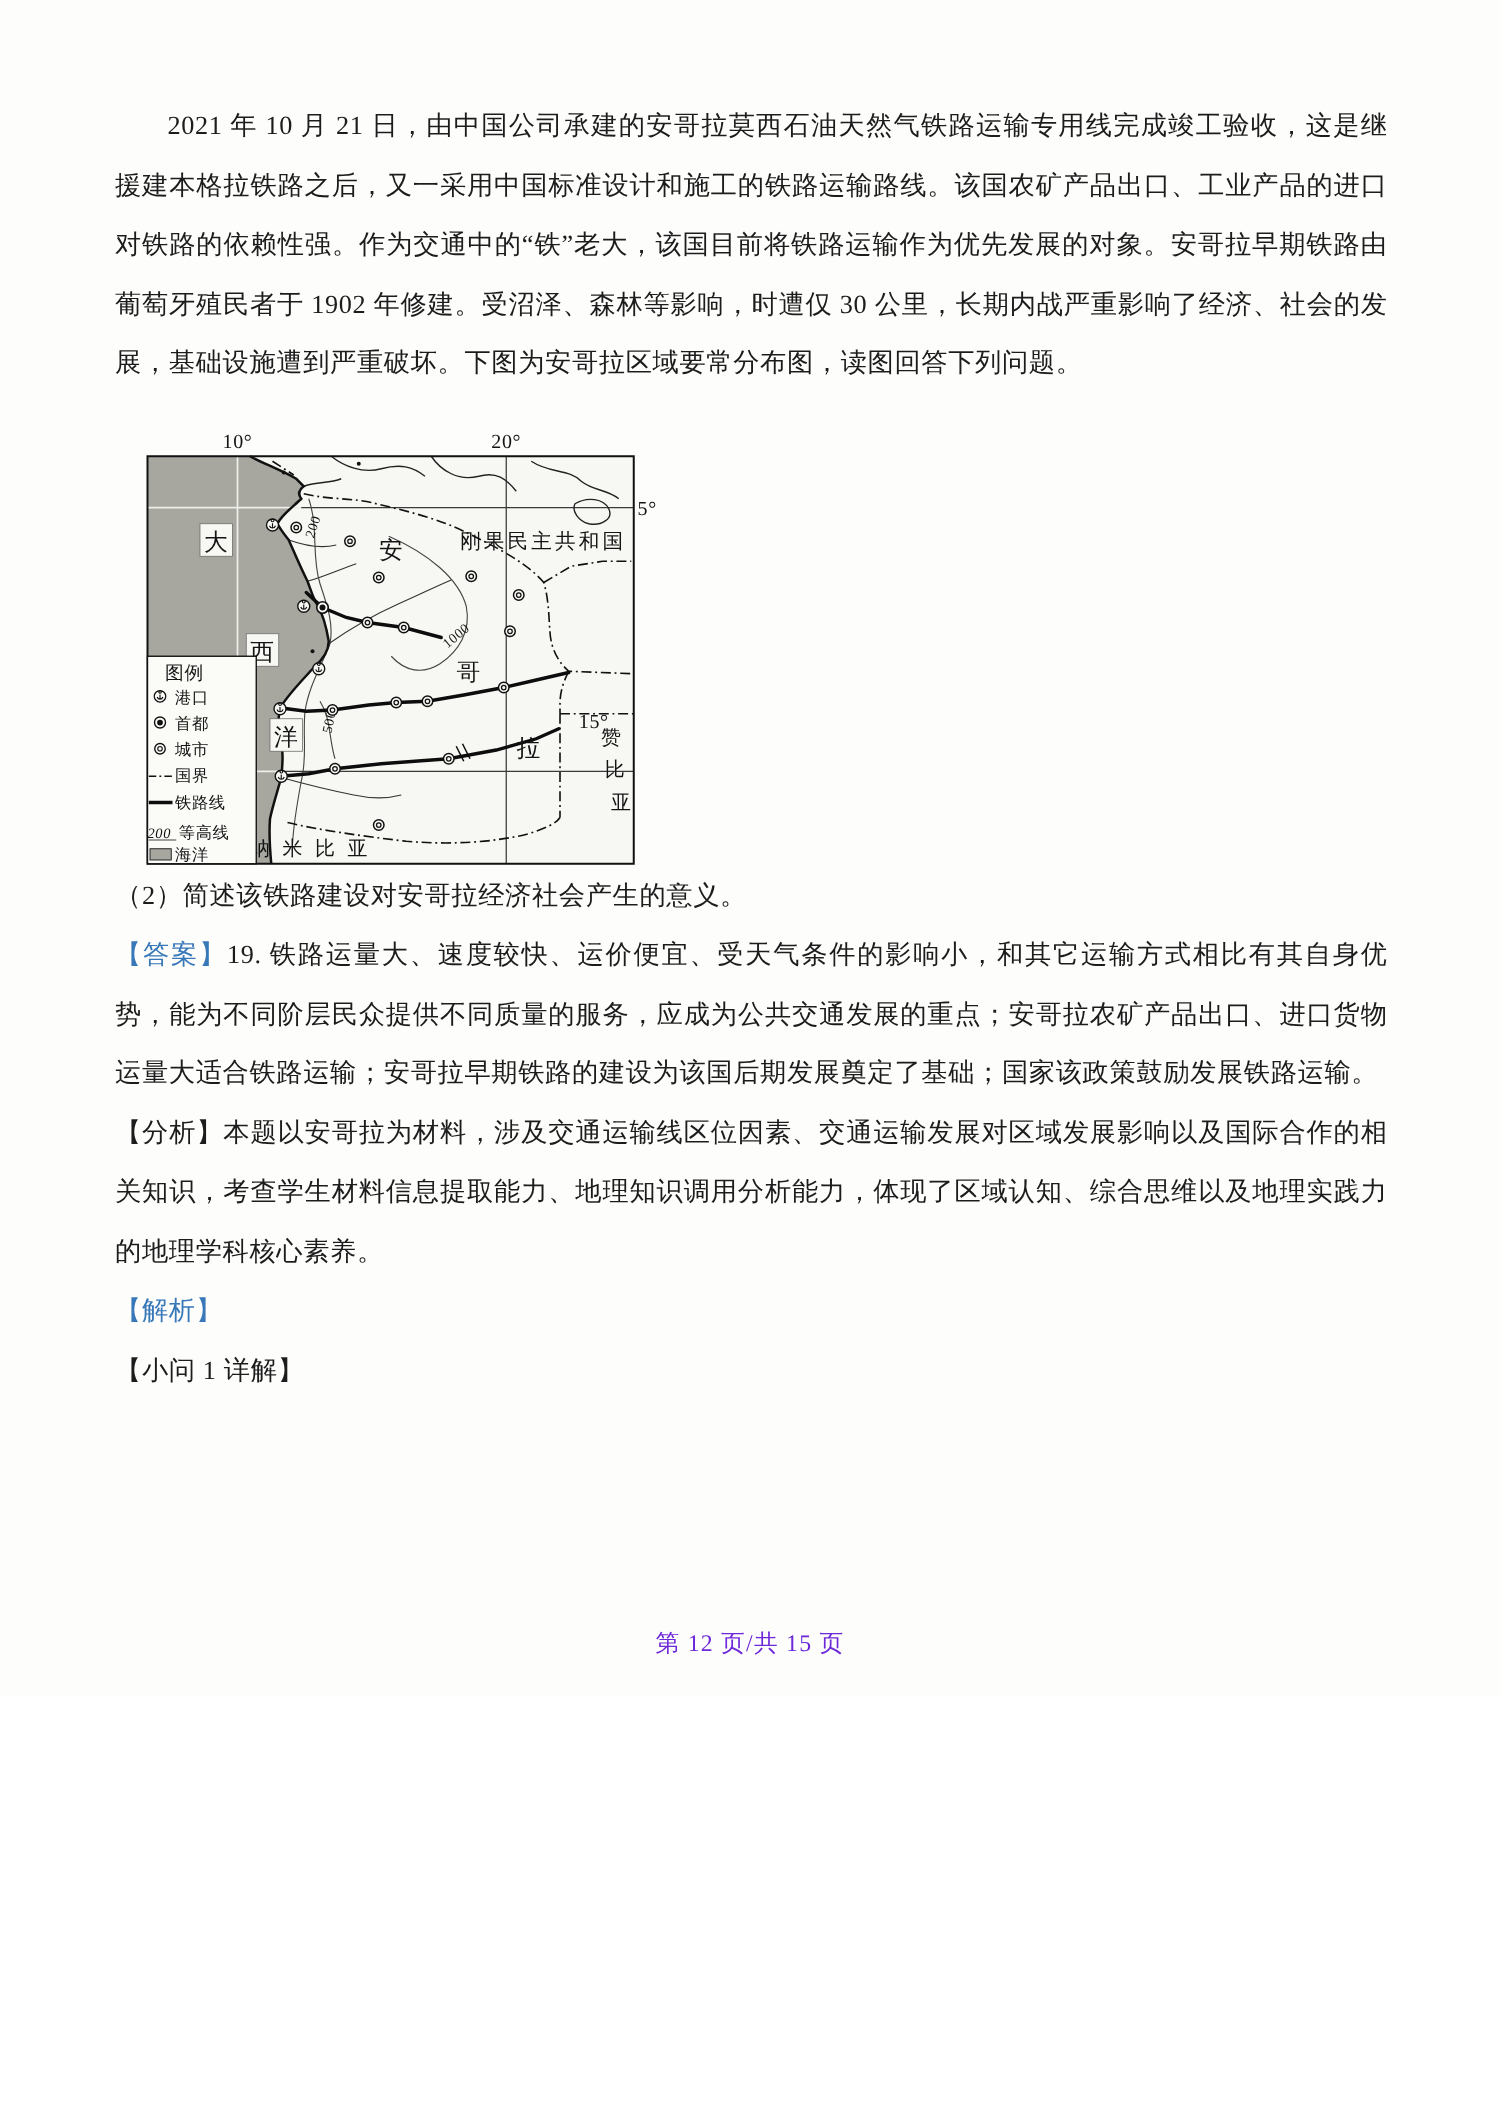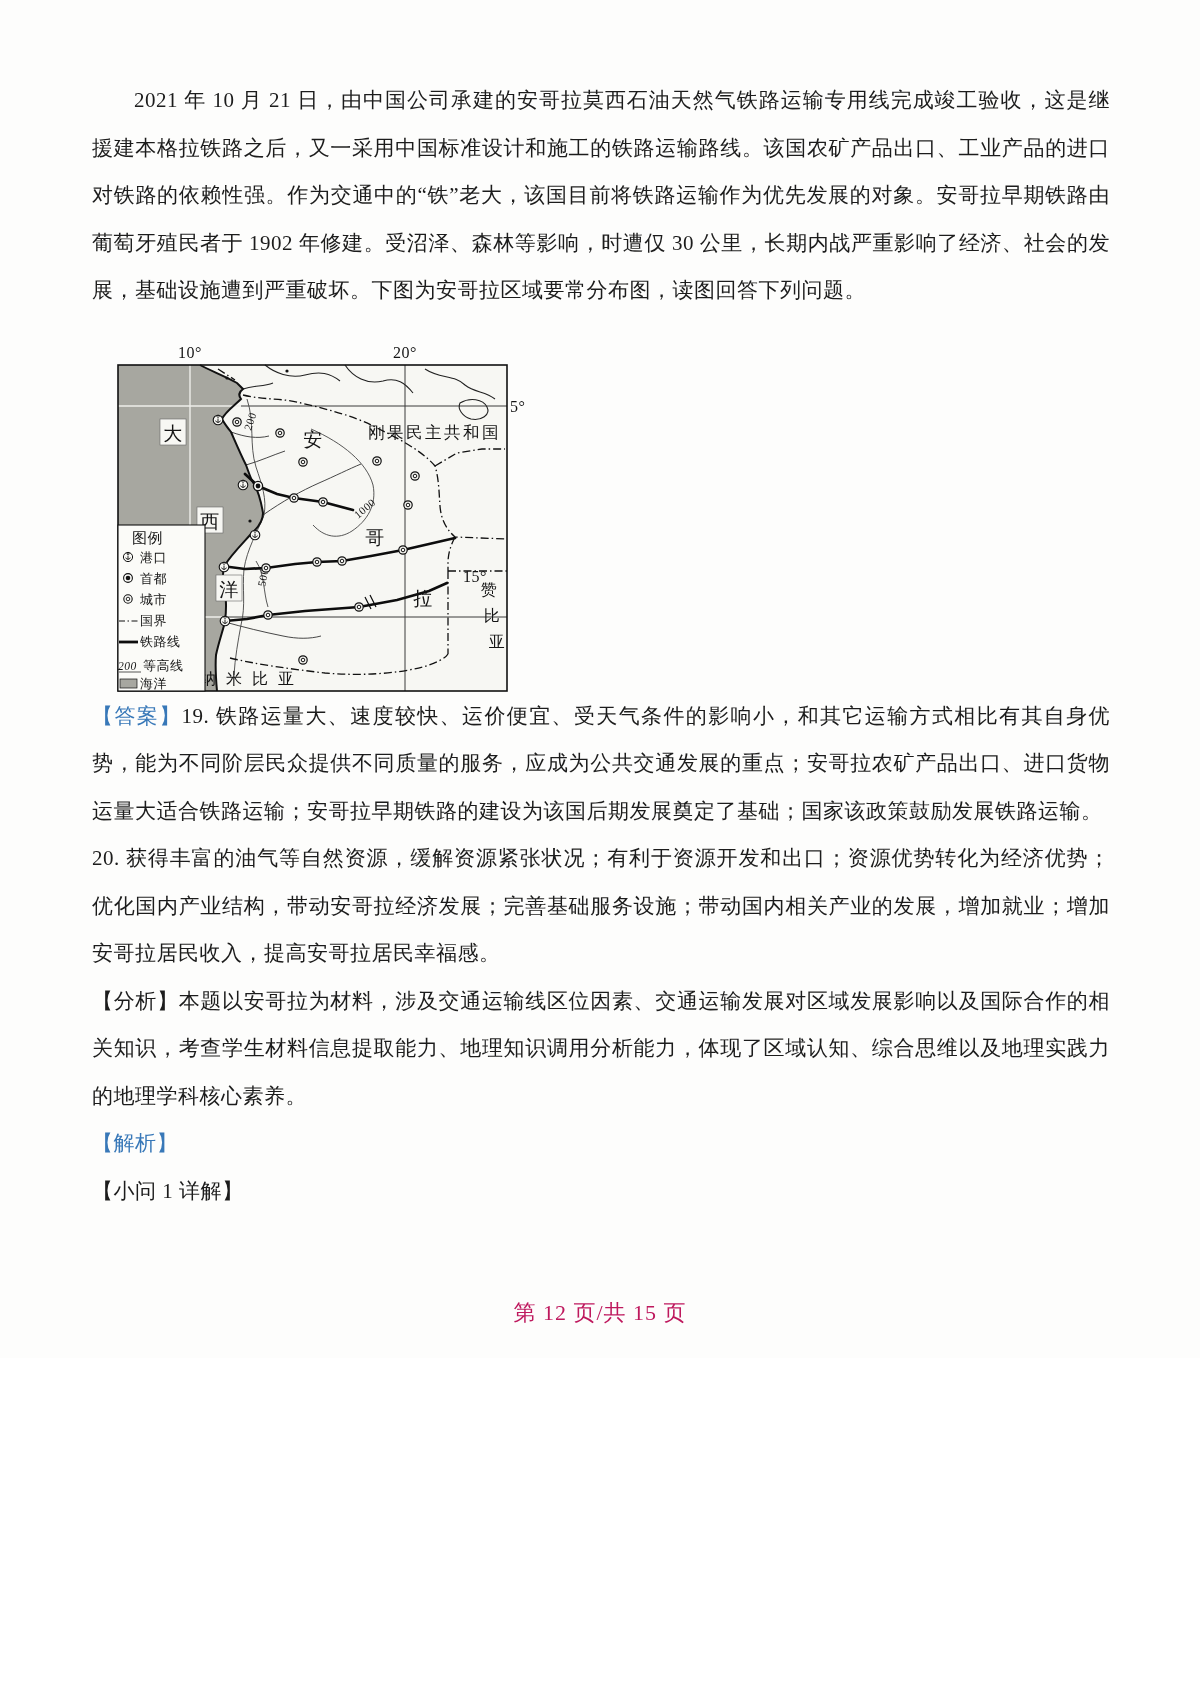--- a/index.html
+++ b/index.html
@@ -30,23 +30,23 @@
   }
   svg text{
     font-family:"Liberation Serif","DejaVu Serif",serif;
     fill:#141414;
   }
   .footer{
     position:absolute;
     left:0;right:0;
     bottom:30px;
     text-align:center;
-    font-size:22px;
+    font-size:19px;
     letter-spacing:1px;
-    color:#be185d;
+    color:#6d28d9;
   }
 </style>
 </head>
 <body>
 
 <div class="page">
   <div class="body">
 
     <p class="indent">2021 年 10 月 21 日，由中国公司承建的安哥拉莫西石油天然气铁路运输专用线完成竣工验收，这是继援建本格拉铁路之后，又一采用中国标准设计和施工的铁路运输路线。该国农矿产品出口、工业产品的进口对铁路的依赖性强。作为交通中的“铁”老大，该国目前将铁路运输作为优先发展的对象。安哥拉早期铁路由葡萄牙殖民者于 1902 年修建。受沼泽、森林等影响，时遭仅 30 公里，长期内战严重影响了经济、社会的发展，基础设施遭到严重破坏。下图为安哥拉区域要常分布图，读图回答下列问题。</p>
 
@@ -225,24 +225,24 @@
           <text x="35" y="313" font-size="13">铁路线</text>
           <text x="13" y="337" font-size="11.5" font-style="italic">200</text>
           <path d="M14,339 H36" stroke="#444" stroke-width="0.9"></path>
           <text x="38" y="337" font-size="13">等高线</text>
           <rect x="15" y="346" width="17" height="9" fill="#a7a7a0" stroke="#111" stroke-width="0.7"></rect>
           <text x="35" y="355" font-size="13">海洋</text>
         </g>
       </svg>
     </figure>
 
+    <p>（2）简述该铁路建设对安哥拉经济社会产生的意义。</p>
 
     <p><span class="blue">【答案】</span><span>19. 铁路运量大、速度较快、运价便宜、受天气条件的影响小，和其它运输方式相比有其自身优势，能为不同阶层民众提供不同质量的服务，应成为公共交通发展的重点；安哥拉农矿产品出口、进口货物运量大适合铁路运输；安哥拉早期铁路的建设为该国后期发展奠定了基础；国家该政策鼓励发展铁路运输。</span></p>
 
-    <p>20. 获得丰富的油气等自然资源，缓解资源紧张状况；有利于资源开发和出口；资源优势转化为经济优势；优化国内产业结构，带动安哥拉经济发展；完善基础服务设施；带动国内相关产业的发展，增加就业；增加安哥拉居民收入，提高安哥拉居民幸福感。</p>
 
     <p><span>【分析】</span><span>本题以安哥拉为材料，涉及交通运输线区位因素、交通运输发展对区域发展影响以及国际合作的相关知识，考查学生材料信息提取能力、地理知识调用分析能力，体现了区域认知、综合思维以及地理实践力的地理学科核心素养。</span></p>
 
     <p><span class="blue">【解析】</span></p>
 
     <p>【小问 1 详解】</p>
 
 
   </div>
 

